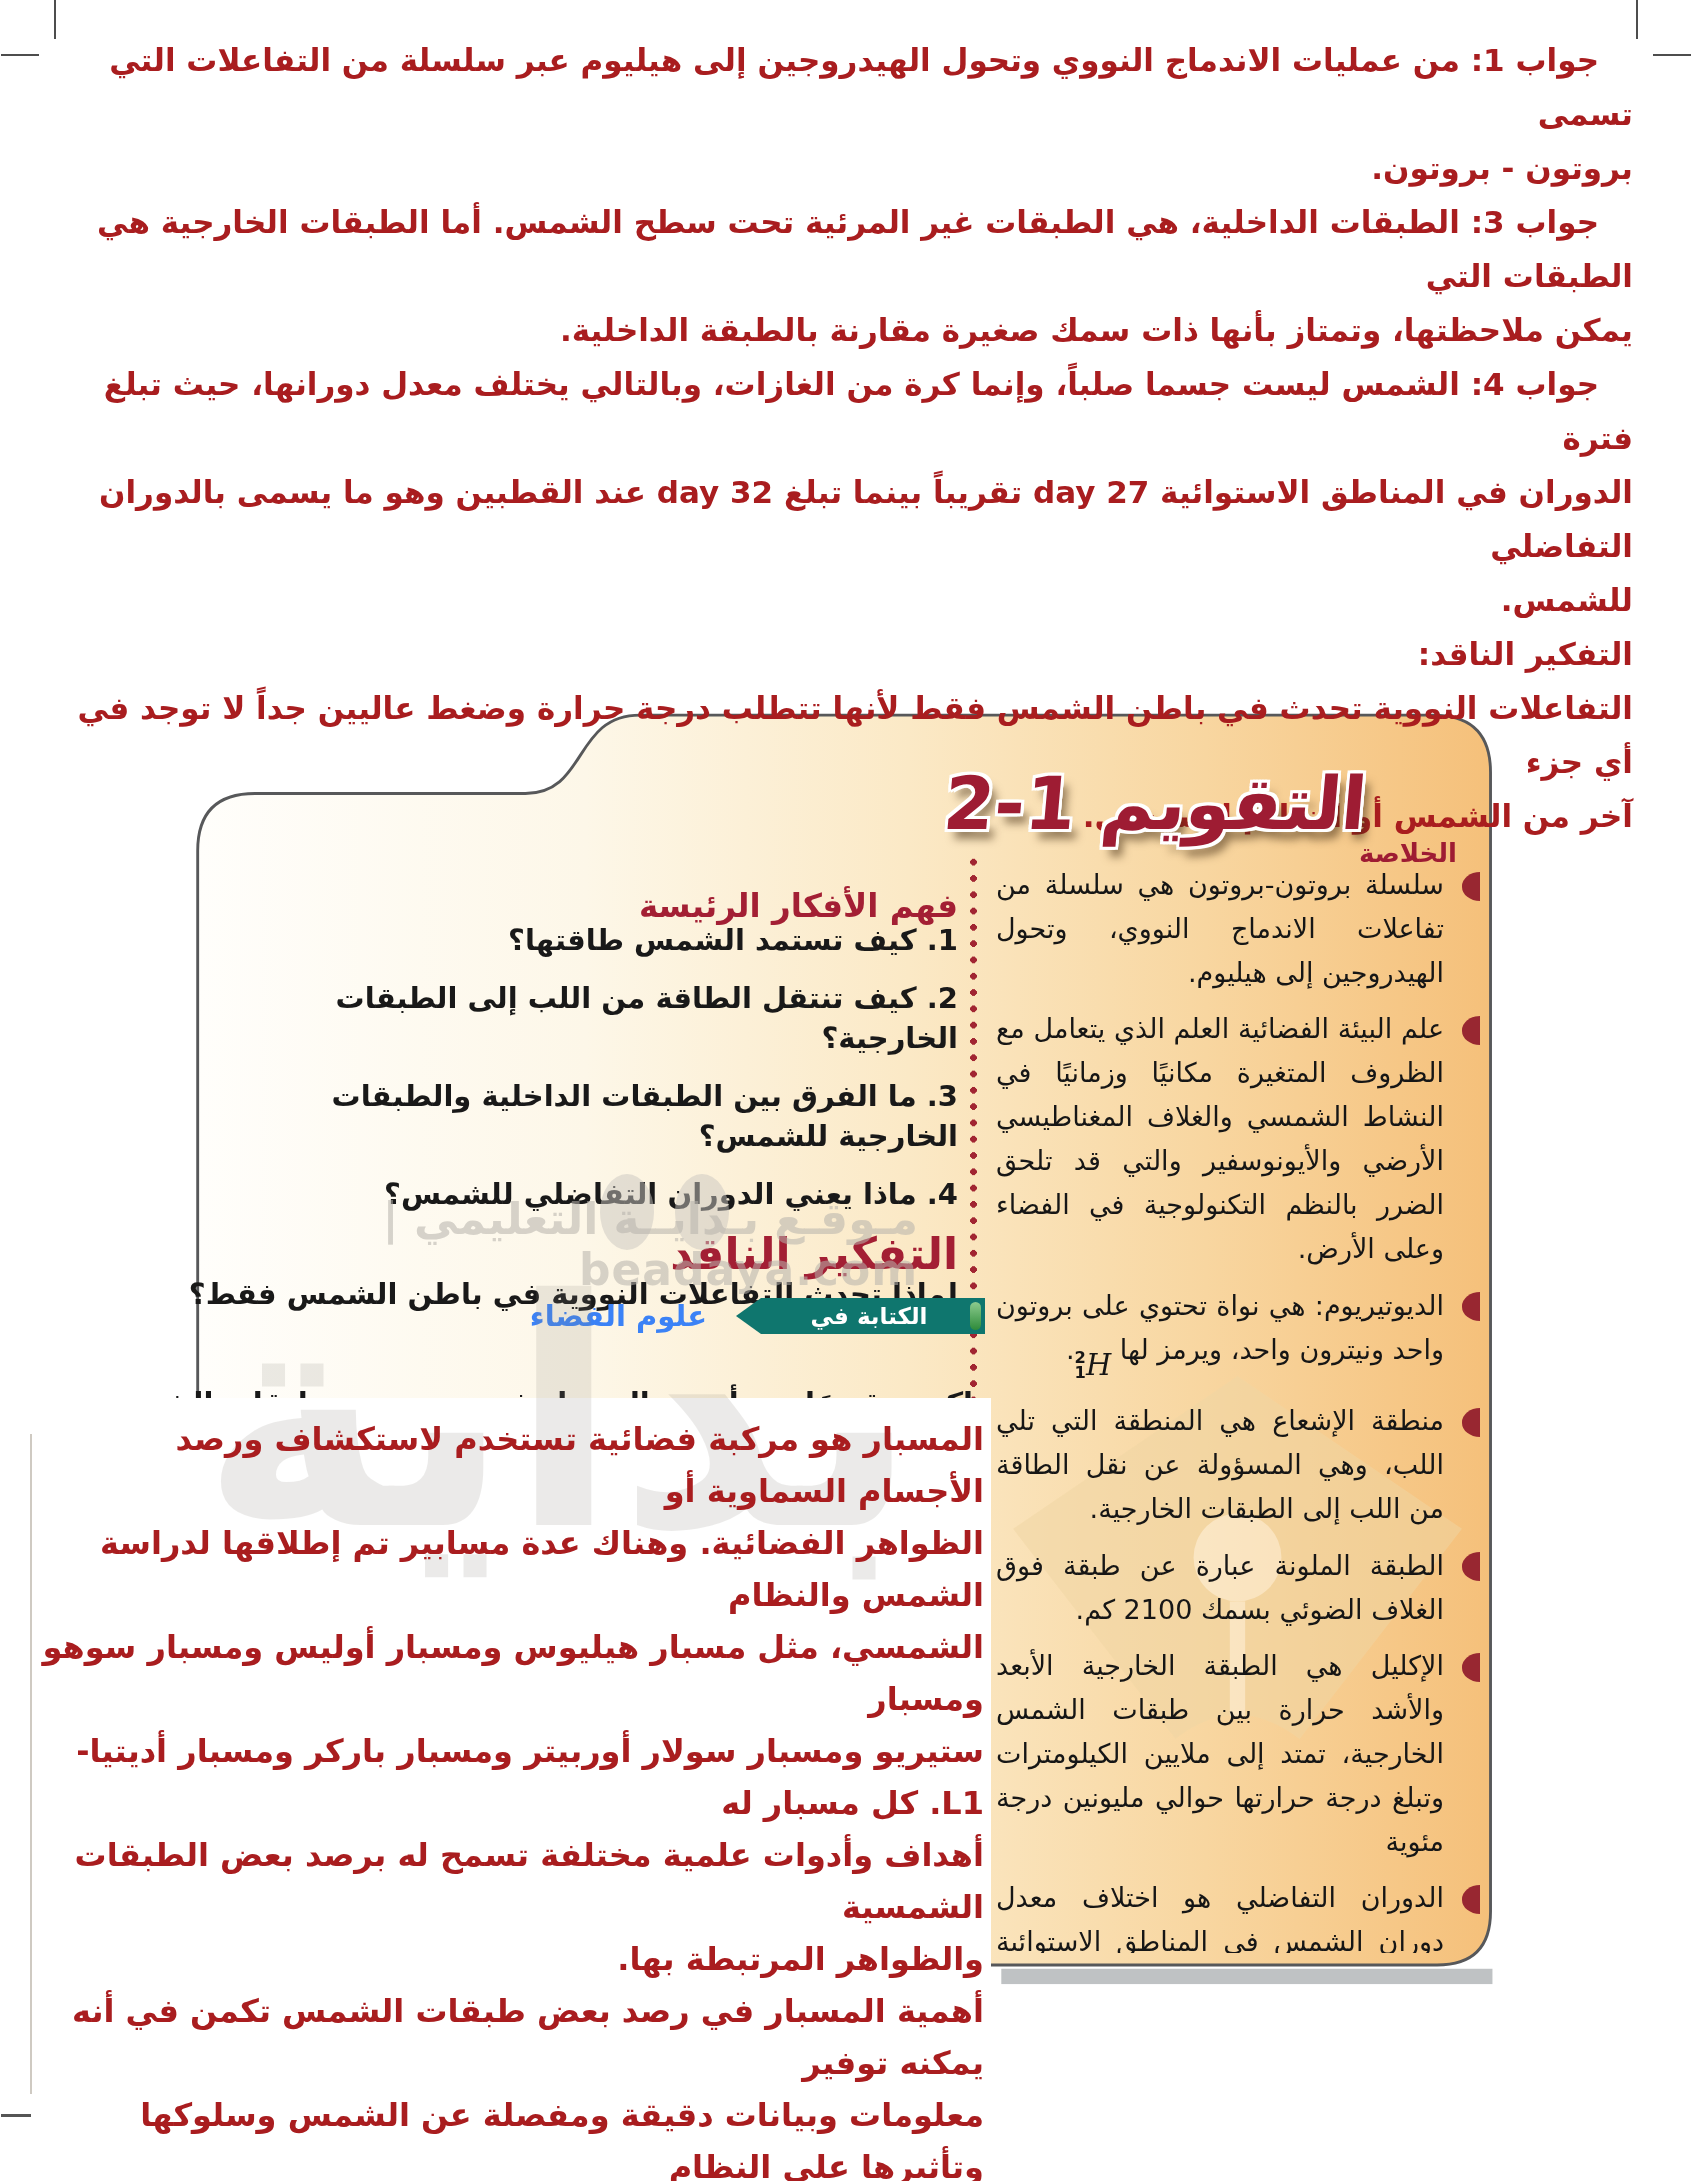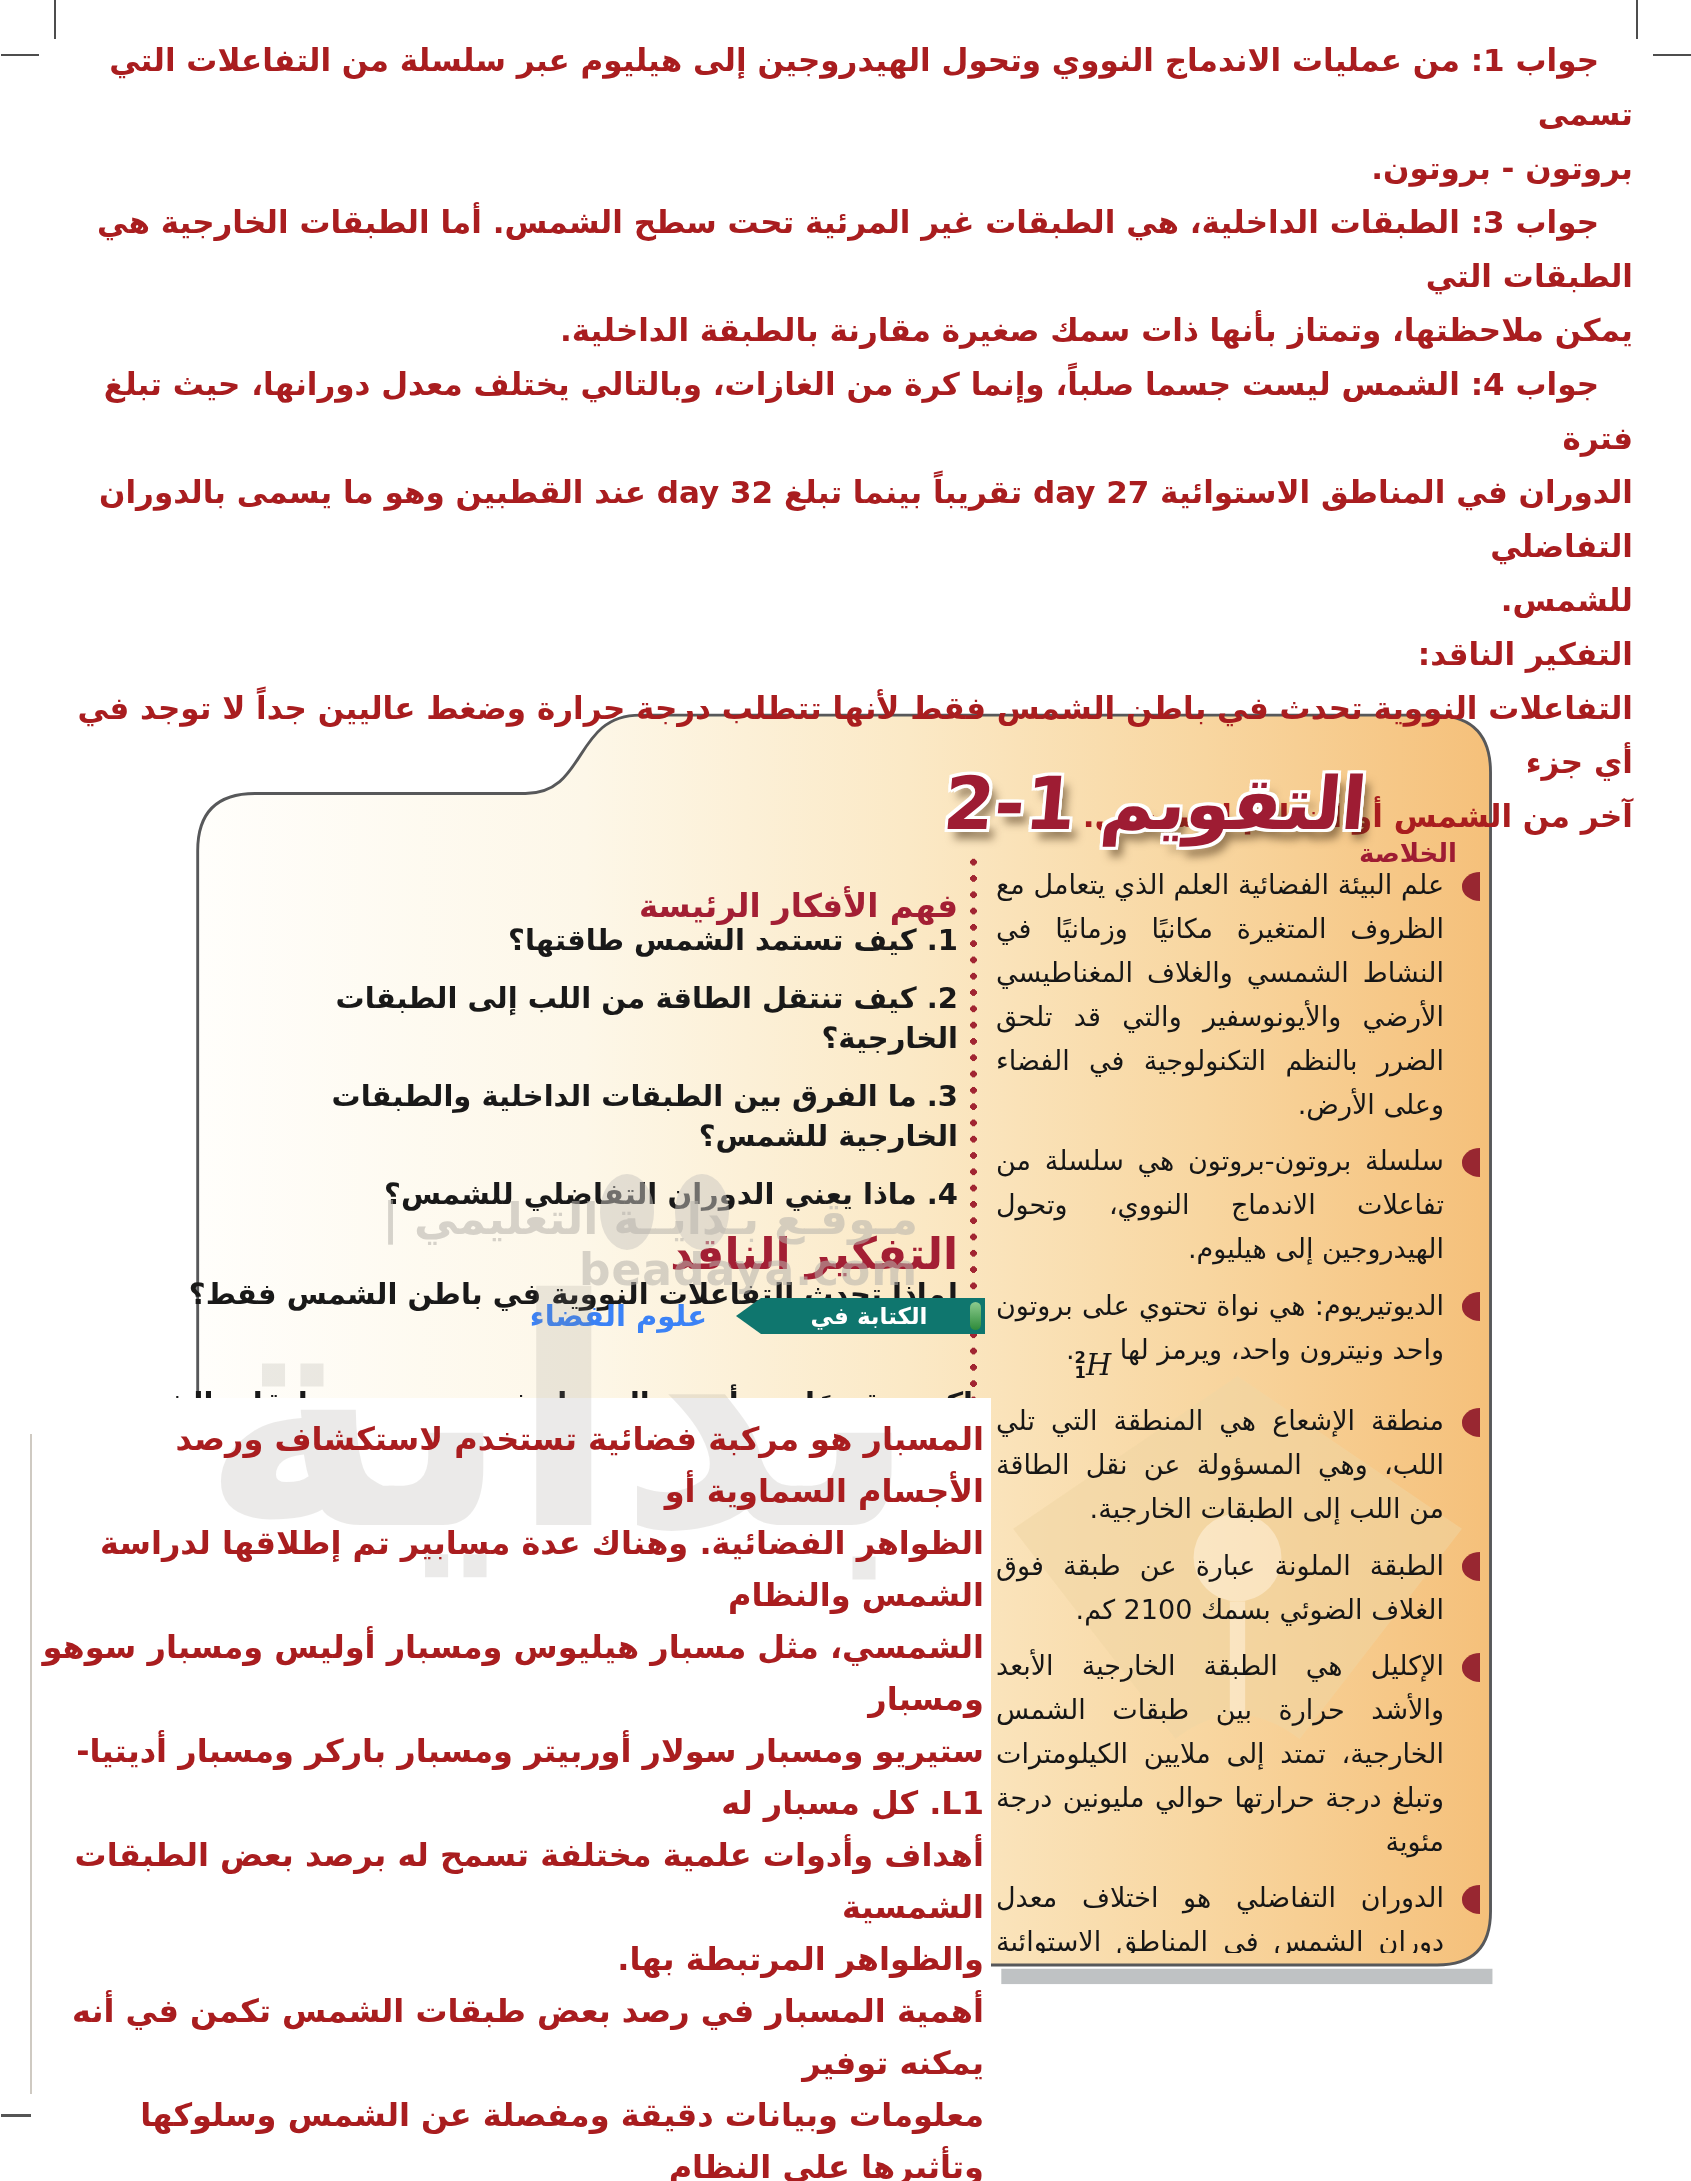--- a/index.html
+++ b/index.html
@@ -161,22 +161,22 @@
   <circle cx="235" cy="190" r="46" fill="#fdf6e6"></circle>
   <rect x="227" y="236" width="16" height="120" fill="#fdf6e6"></rect>
 </svg>
 
 <h1 class="assess-title">التقويم 1-2</h1>
 <h2 class="summary-heading">الخلاصة</h2>
 <div class="dotted-sep"></div>
 
 <div class="summary-col">
   <ul>
+    <li><span class="bullet-half"></span><span>سلسلة بروتون-بروتون هي سلسلة من تفاعلات الاندماج النووي، وتحول الهيدروجين إلى هيليوم.</span></li>
     <li><span class="bullet-half"></span><span>علم البيئة الفضائية العلم الذي يتعامل مع الظروف المتغيرة مكانيًا وزمانيًا في النشاط الشمسي والغلاف المغناطيسي الأرضي والأيونوسفير والتي قد تلحق الضرر بالنظم التكنولوجية في الفضاء وعلى الأرض.</span></li>
-    <li><span class="bullet-half"></span><span>سلسلة بروتون-بروتون هي سلسلة من تفاعلات الاندماج النووي، وتحول الهيدروجين إلى هيليوم.</span></li>
     <li><span class="bullet-half"></span><span>الديوتيريوم: هي نواة تحتوي على بروتون واحد ونيترون واحد، ويرمز لها </span><span class="isotope">
           <span class="stack">
             <span>2</span>
             <span>1</span>
           </span>
           <i>H</i>
         </span><span>.</span></li>
     <li><span class="bullet-half"></span><span>منطقة الإشعاع هي المنطقة التي تلي اللب، وهي المسؤولة عن نقل الطاقة من اللب إلى الطبقات الخارجية.</span></li>
     <li><span class="bullet-half"></span><span>الطبقة الملونة عبارة عن طبقة فوق الغلاف الضوئي بسمك 2100 كم.</span></li>
     <li><span class="bullet-half"></span><span>الإكليل هي الطبقة الخارجية الأبعد والأشد حرارة بين طبقات الشمس الخارجية، تمتد إلى ملايين الكيلومترات وتبلغ درجة حرارتها حوالي مليونين درجة مئوية</span></li>

